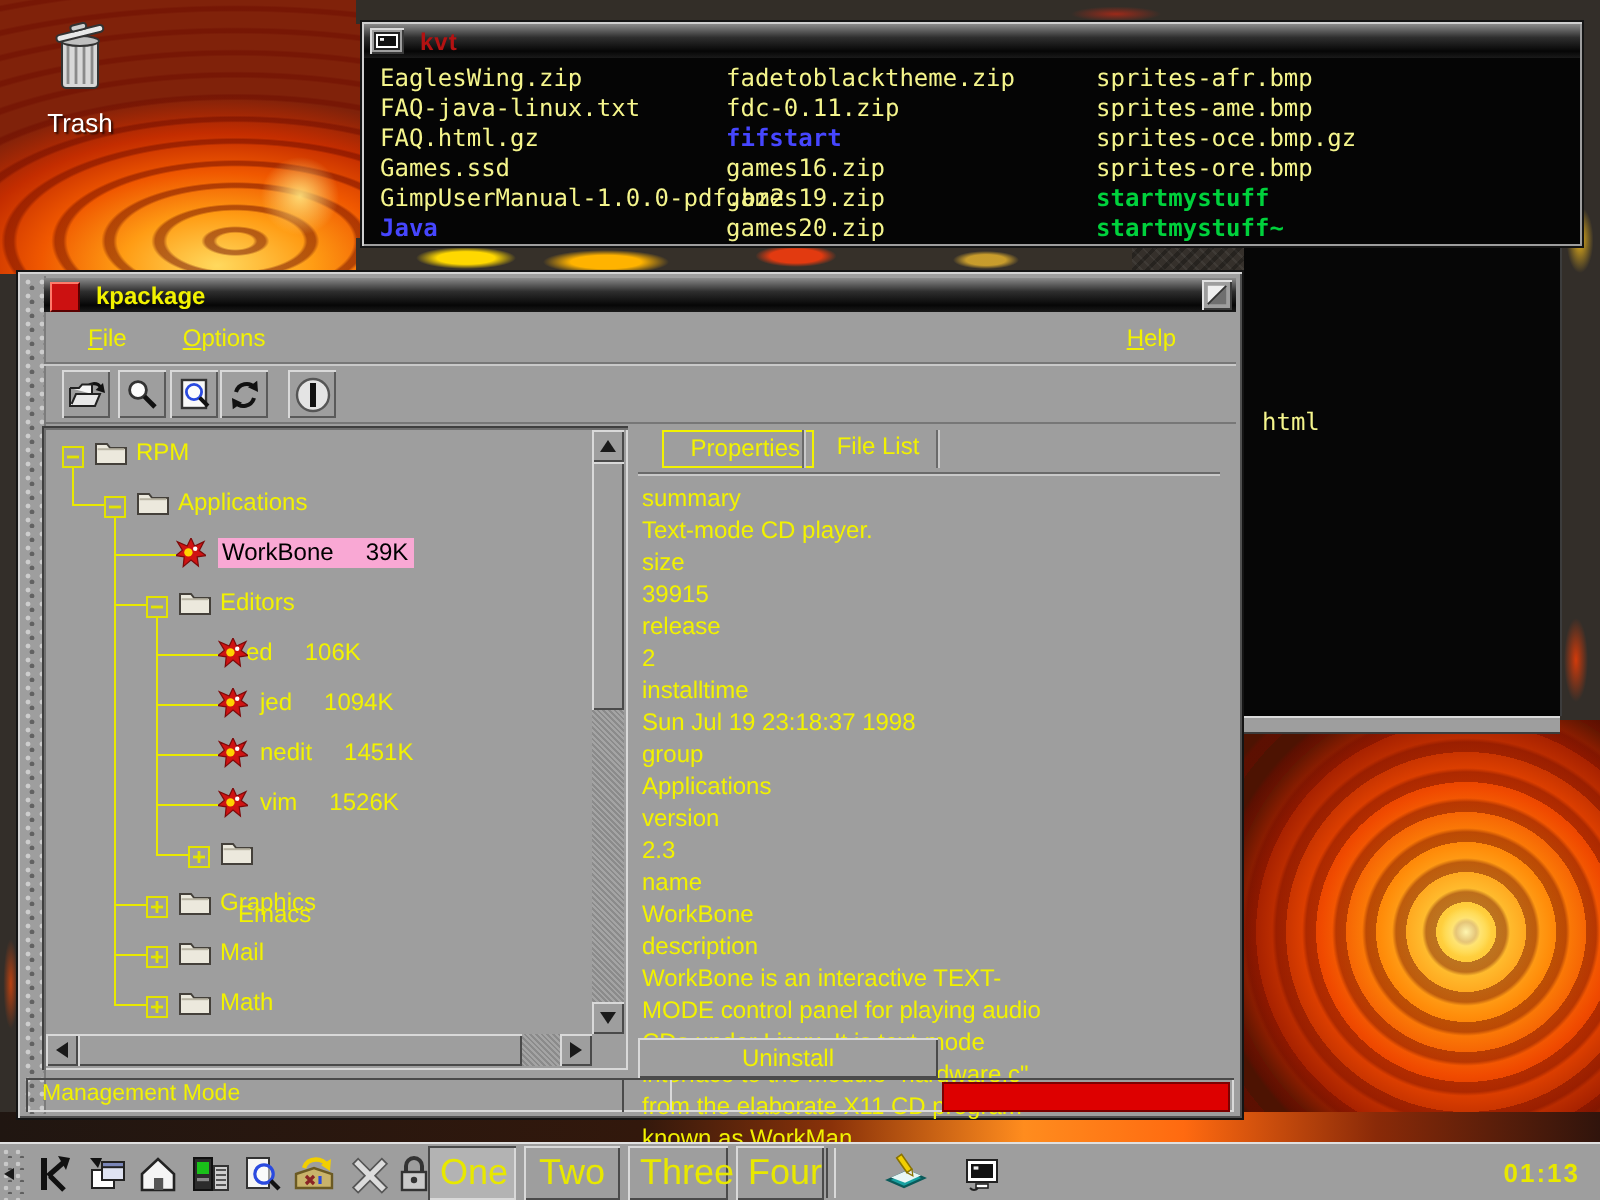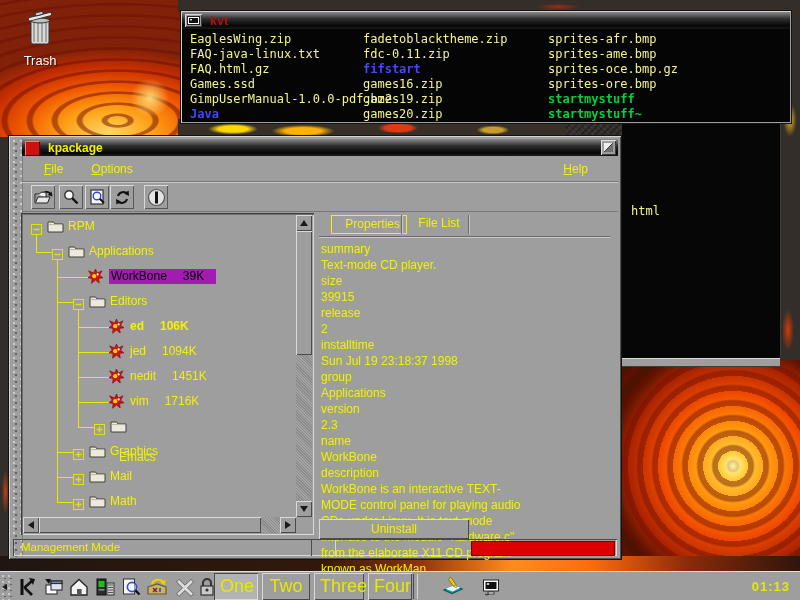--- a/index.html
+++ b/index.html
@@ -77,21 +77,21 @@
   .tbtn{position:absolute;top:3px;width:24px;height:24px;background:#9e9e9e;border:none;box-shadow:inset 1px 1px 0 #d9d9d9, inset -1px -1px 0 #5a5a5a;display:flex;align-items:center;justify-content:center;padding:0;cursor:pointer;}
 
   
   .treepanel{position:absolute;left:12px;top:77px;width:293px;height:322px;box-shadow:inset 1px 1px 0 #3f3f3f, inset 2px 2px 0 #6f6f6f, inset -1px -1px 0 #d9d9d9;background:#9e9e9e;}
   .treecontent{position:absolute;left:2px;top:2px;right:18px;bottom:18px;overflow:hidden;}
   .trrow{position:absolute;left:0;right:0;height:19px;cursor:pointer;}
   .pbox{position:absolute;top:2px;width:11px;height:11px;z-index:2;}
   .ticon{position:absolute;top:0px;z-index:2;}
   .ttext{position:absolute;top:0px;font-size:12px;color:#f2f200;white-space:nowrap;}
   .ttext .tsize{margin-left:16px;}
-  .ttext.sel{background:#a21caf;color:#000;padding:0 12px 1px 2px;}
+  .ttext.sel{background:#f9a8d4;color:#000;padding:0 3px 1px 2px;}
   .tline{position:absolute;background:#e9e900;z-index:1;}
   
   .vsb{position:absolute;top:2px;right:2px;width:16px;bottom:18px;background:repeating-linear-gradient(45deg,#8b8b8b 0 1px,#a4a4a4 1px 2px);}
   .hsb{position:absolute;left:2px;bottom:2px;height:16px;right:18px;background:repeating-linear-gradient(45deg,#8b8b8b 0 1px,#a4a4a4 1px 2px);}
   .sbbtn{position:absolute;width:16px;height:16px;background:#9e9e9e;box-shadow:inset 1px 1px 0 #d9d9d9, inset -1px -1px 0 #4a4a4a;display:flex;align-items:center;justify-content:center;}
   .sbthumb{position:absolute;background:#9e9e9e;box-shadow:inset 1px 1px 0 #d9d9d9, inset -1px -1px 0 #4a4a4a;}
   .arr{width:0;height:0;border:4px solid transparent;}
   .arr-up{border-bottom:6px solid #1a1a1a;border-top:none;}
   .arr-down{border-top:6px solid #1a1a1a;border-bottom:none;}
   .arr-left{border-right:6px solid #1a1a1a;border-left:none;}
@@ -300,21 +300,21 @@
                 <path d="M1.8 5.6 H15.2" stroke="#b9b4a4" stroke-width="1"></path>
               </svg></span>
             <span class="ttext" style="left: 87px;"><span class="tlabel">Editors</span></span>
           </div>
           <div class="trrow" style="top: 104px;">
             <span class="ticon" style="left: 86px;"><svg width="15" height="15" viewBox="0 0 15 15">
                 <polygon points="7.5,0 9.3,4 14,1.8 11.6,6.3 15,8.8 10.6,9.4 11.2,14 7.5,11 3.6,14.3 4.1,9.4 0,8.8 3.2,6.1 0.6,1.8 5.6,4" fill="#cf1313" stroke="#7c0a0a" stroke-width="0.6"></polygon>
                 <circle cx="6.2" cy="7.2" r="2.1" fill="#ffd400"></circle>
                 <circle cx="9.6" cy="5.4" r="1.1" fill="#fff"></circle>
               </svg></span>
-            <span class="ttext" style="left: 107px; font-weight: bold;"><span class="tlabel">ed</span><span class="tsize">106K</span></span>
+            <span class="ttext" style="left: 100px;"><span class="tlabel">ed</span><span class="tsize">106K</span></span>
           </div>
           <div class="trrow" style="top: 129px;">
             <span class="ticon" style="left: 86px;"><svg width="15" height="15" viewBox="0 0 15 15">
                 <polygon points="7.5,0 9.3,4 14,1.8 11.6,6.3 15,8.8 10.6,9.4 11.2,14 7.5,11 3.6,14.3 4.1,9.4 0,8.8 3.2,6.1 0.6,1.8 5.6,4" fill="#cf1313" stroke="#7c0a0a" stroke-width="0.6"></polygon>
                 <circle cx="6.2" cy="7.2" r="2.1" fill="#ffd400"></circle>
                 <circle cx="9.6" cy="5.4" r="1.1" fill="#fff"></circle>
               </svg></span>
             <span class="ttext" style="left: 107px;"><span class="tlabel">jed</span><span class="tsize">1094K</span></span>
           </div>
           <div class="trrow" style="top: 154px;">
@@ -324,21 +324,21 @@
                 <circle cx="9.6" cy="5.4" r="1.1" fill="#fff"></circle>
               </svg></span>
             <span class="ttext" style="left: 107px;"><span class="tlabel">nedit</span><span class="tsize">1451K</span></span>
           </div>
           <div class="trrow" style="top: 179px;">
             <span class="ticon" style="left: 86px;"><svg width="15" height="15" viewBox="0 0 15 15">
                 <polygon points="7.5,0 9.3,4 14,1.8 11.6,6.3 15,8.8 10.6,9.4 11.2,14 7.5,11 3.6,14.3 4.1,9.4 0,8.8 3.2,6.1 0.6,1.8 5.6,4" fill="#cf1313" stroke="#7c0a0a" stroke-width="0.6"></polygon>
                 <circle cx="6.2" cy="7.2" r="2.1" fill="#ffd400"></circle>
                 <circle cx="9.6" cy="5.4" r="1.1" fill="#fff"></circle>
               </svg></span>
-            <span class="ttext" style="left: 107px;"><span class="tlabel">vim</span><span class="tsize">1716K</span></span>
+            <span class="ttext" style="left: 107px;"><span class="tlabel">vim</span><span class="tsize">1526K</span></span>
           </div>
           <div class="trrow" style="top: 204px;">
             <span class="pbox" style="left: 71px;"><svg width="11" height="11" viewBox="0 0 11 11">
                 <rect x="0.5" y="0.5" width="10" height="10" fill="#9e9e9e" stroke="#e3e300"></rect>
                 <line x1="2.5" y1="5.5" x2="8.5" y2="5.5" stroke="#e3e300" stroke-width="1.4"></line>
                 <line x1="5.5" y1="2.5" x2="5.5" y2="8.5" stroke="#e3e300" stroke-width="1.4"></line>
               </svg></span>
             <span class="ticon" style="left: 87px;"><svg width="17" height="14" viewBox="0 0 17 14">
                 <path d="M1 3 h5.5 l1.6 2 H16 v8 H1 Z" fill="#ece9dd" stroke="#44403a" stroke-width="1"></path>
                 <path d="M1.8 5.6 H15.2" stroke="#b9b4a4" stroke-width="1"></path>

